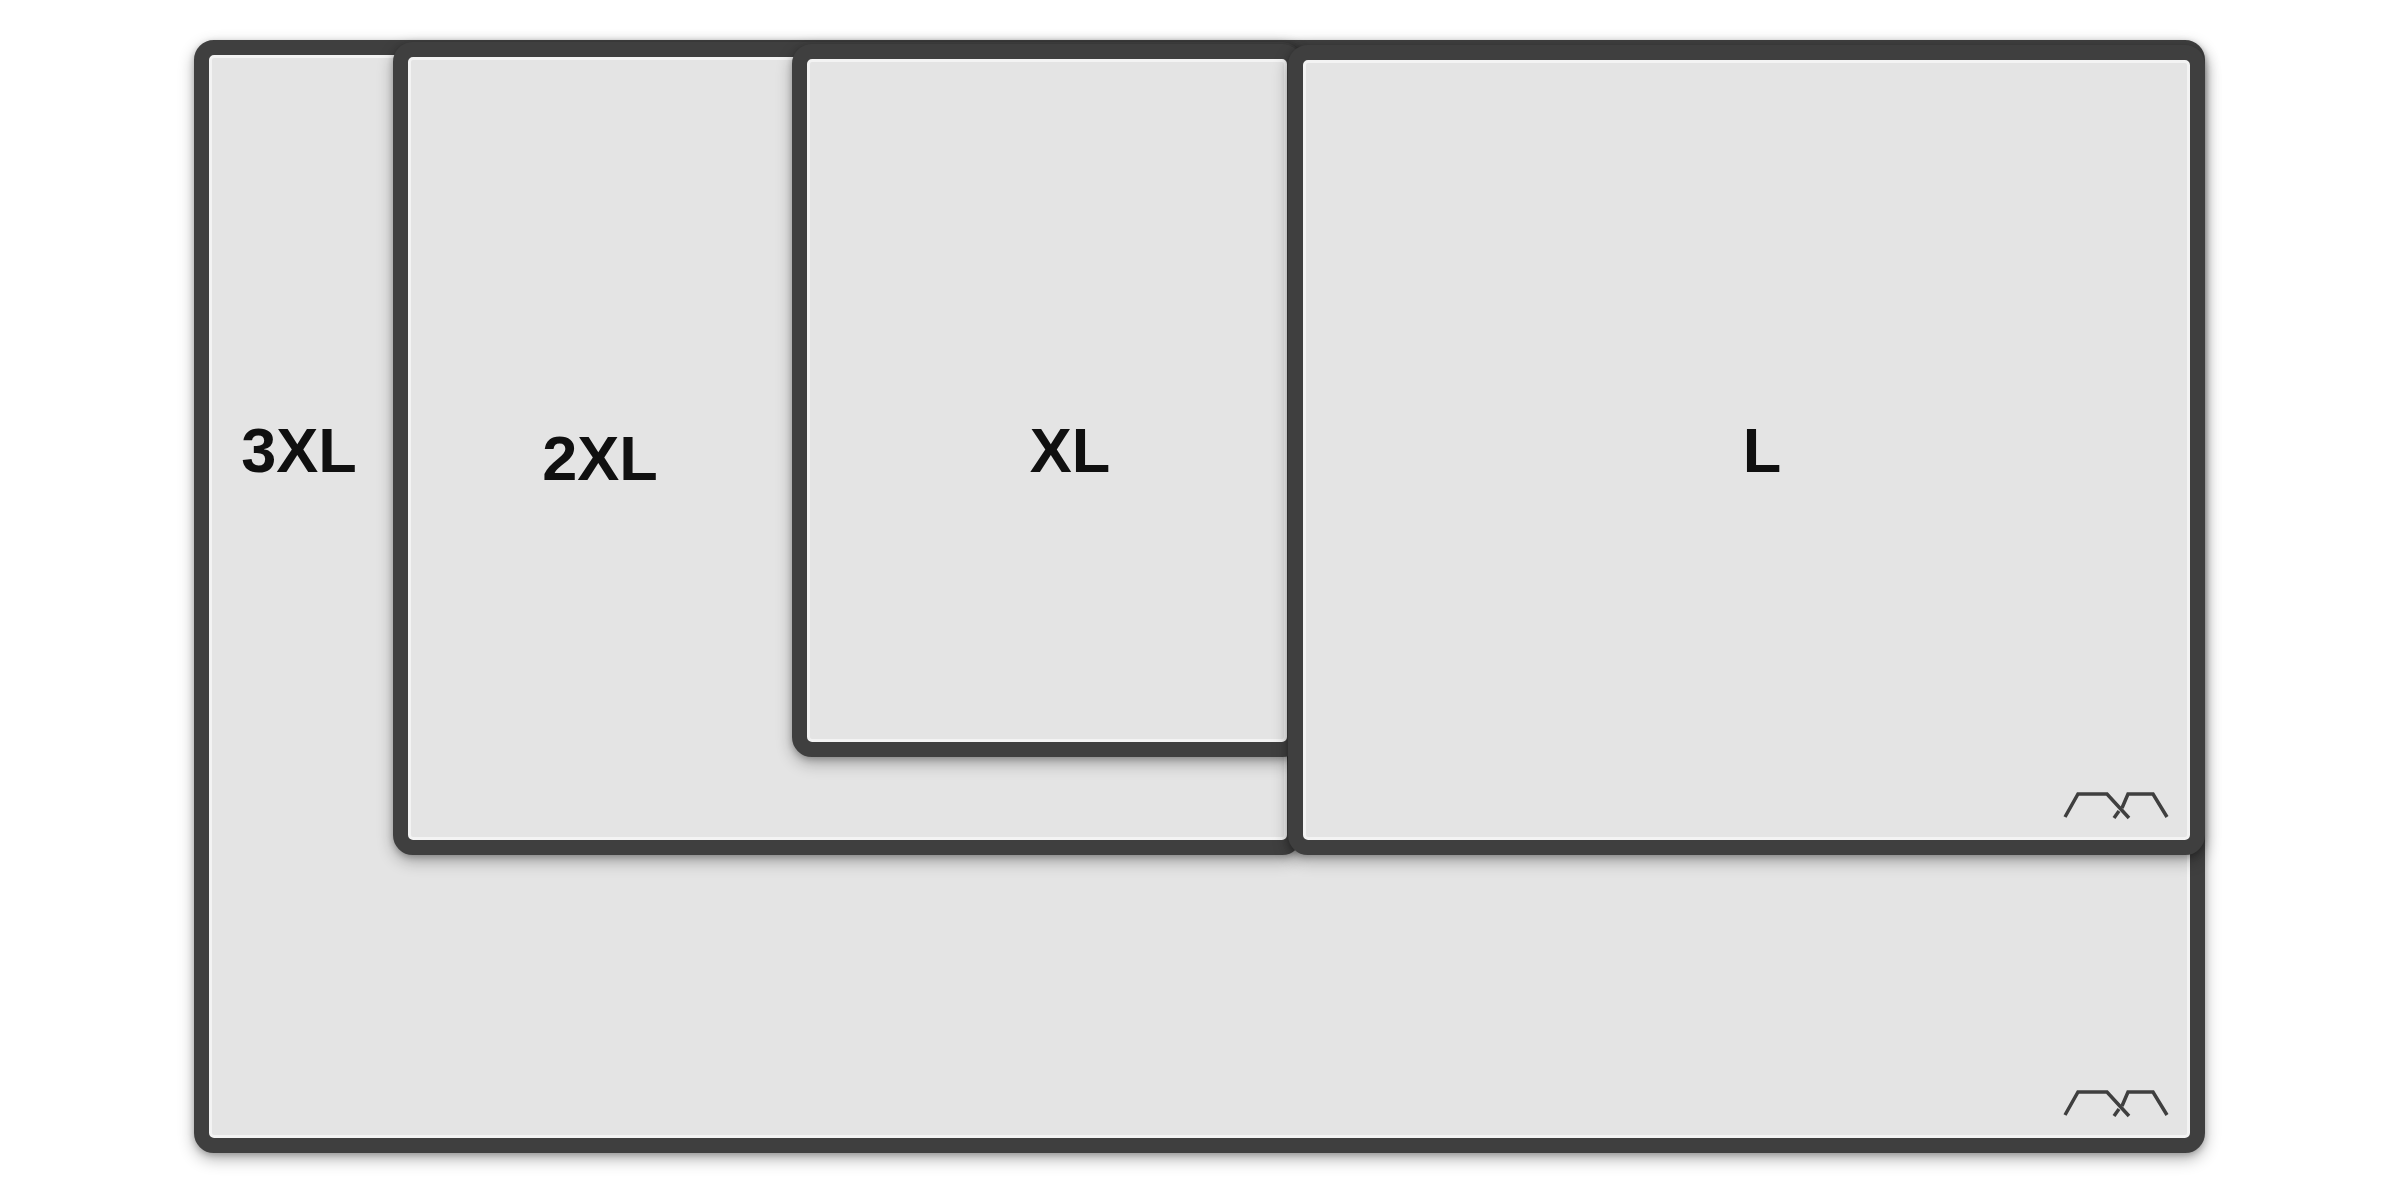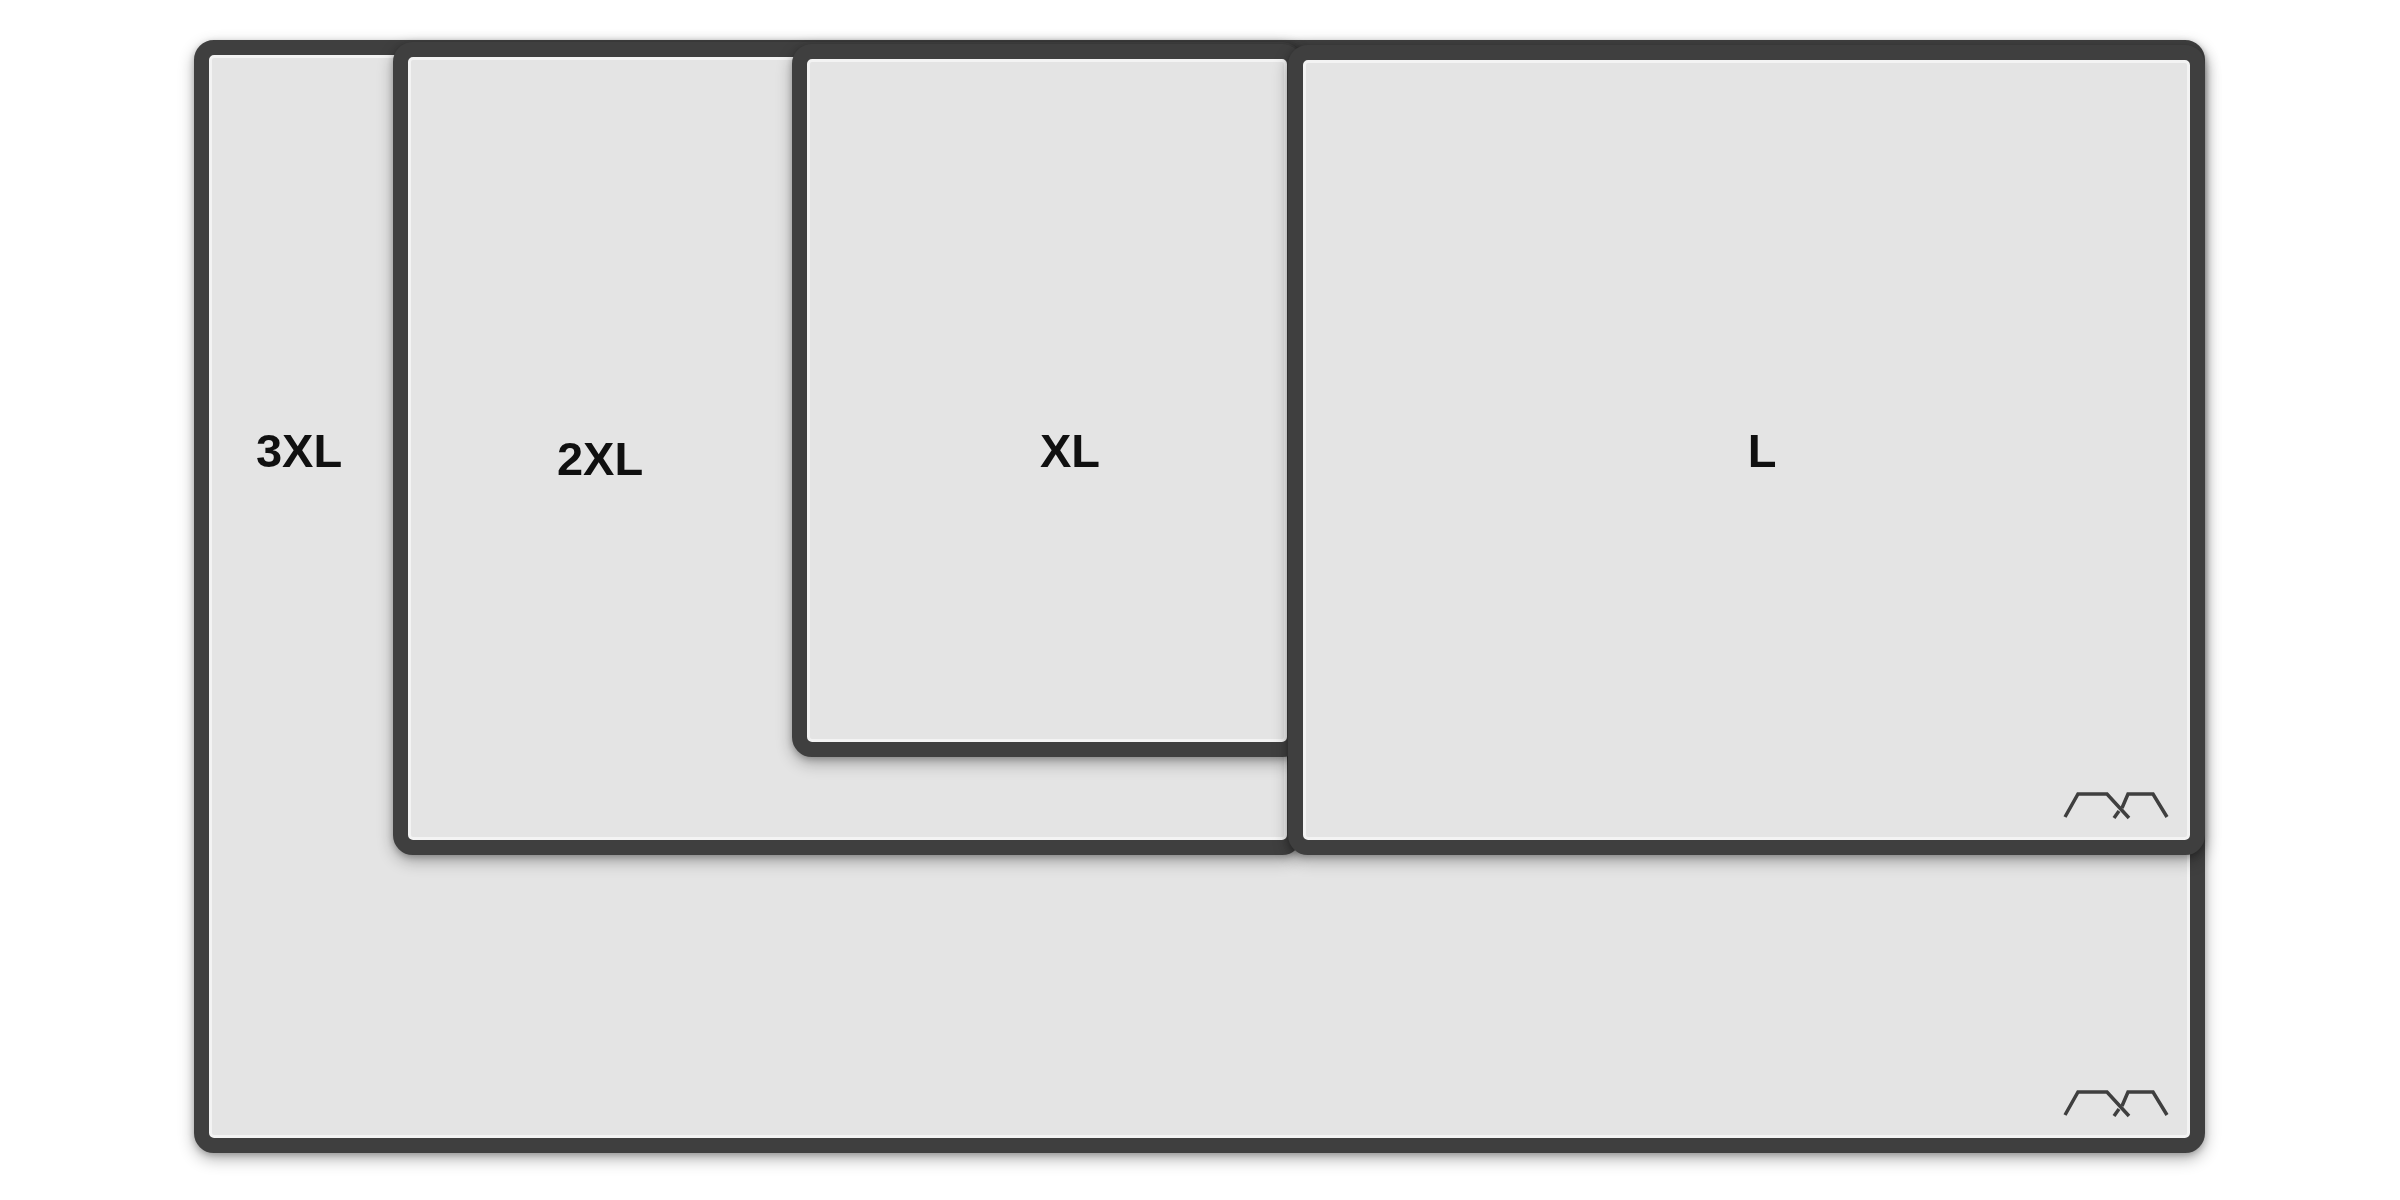--- a/index.html
+++ b/index.html
@@ -18,21 +18,21 @@
     border-radius:20px;
     box-shadow:
       0 6px 16px rgba(0,0,0,0.30),
       0 2px 6px  rgba(0,0,0,0.22),
       inset 0 0 0 3px rgba(255,255,255,0.55);
   }
   .pad-label{
     position:absolute;
     transform:translate(-50%,-50%);
     font-weight:700;
-    font-size:47px;
+    font-size:63px;
     line-height:1;
     letter-spacing:0;
     color:var(--label-color,#101010);
     white-space:nowrap;
     user-select:none;
   }
   .logo{
     position:absolute;
     right:18px;
     bottom:19px;

